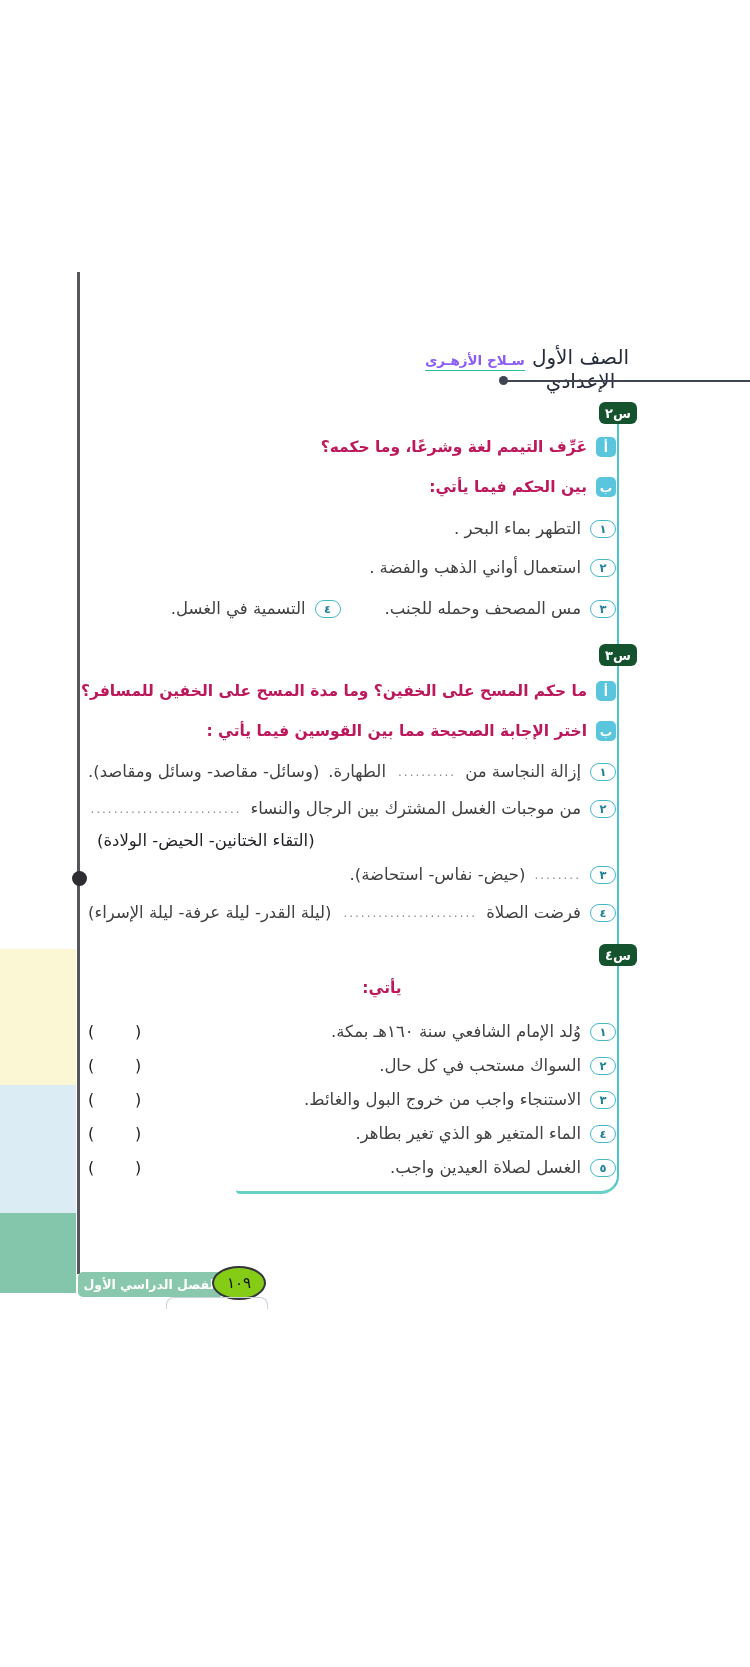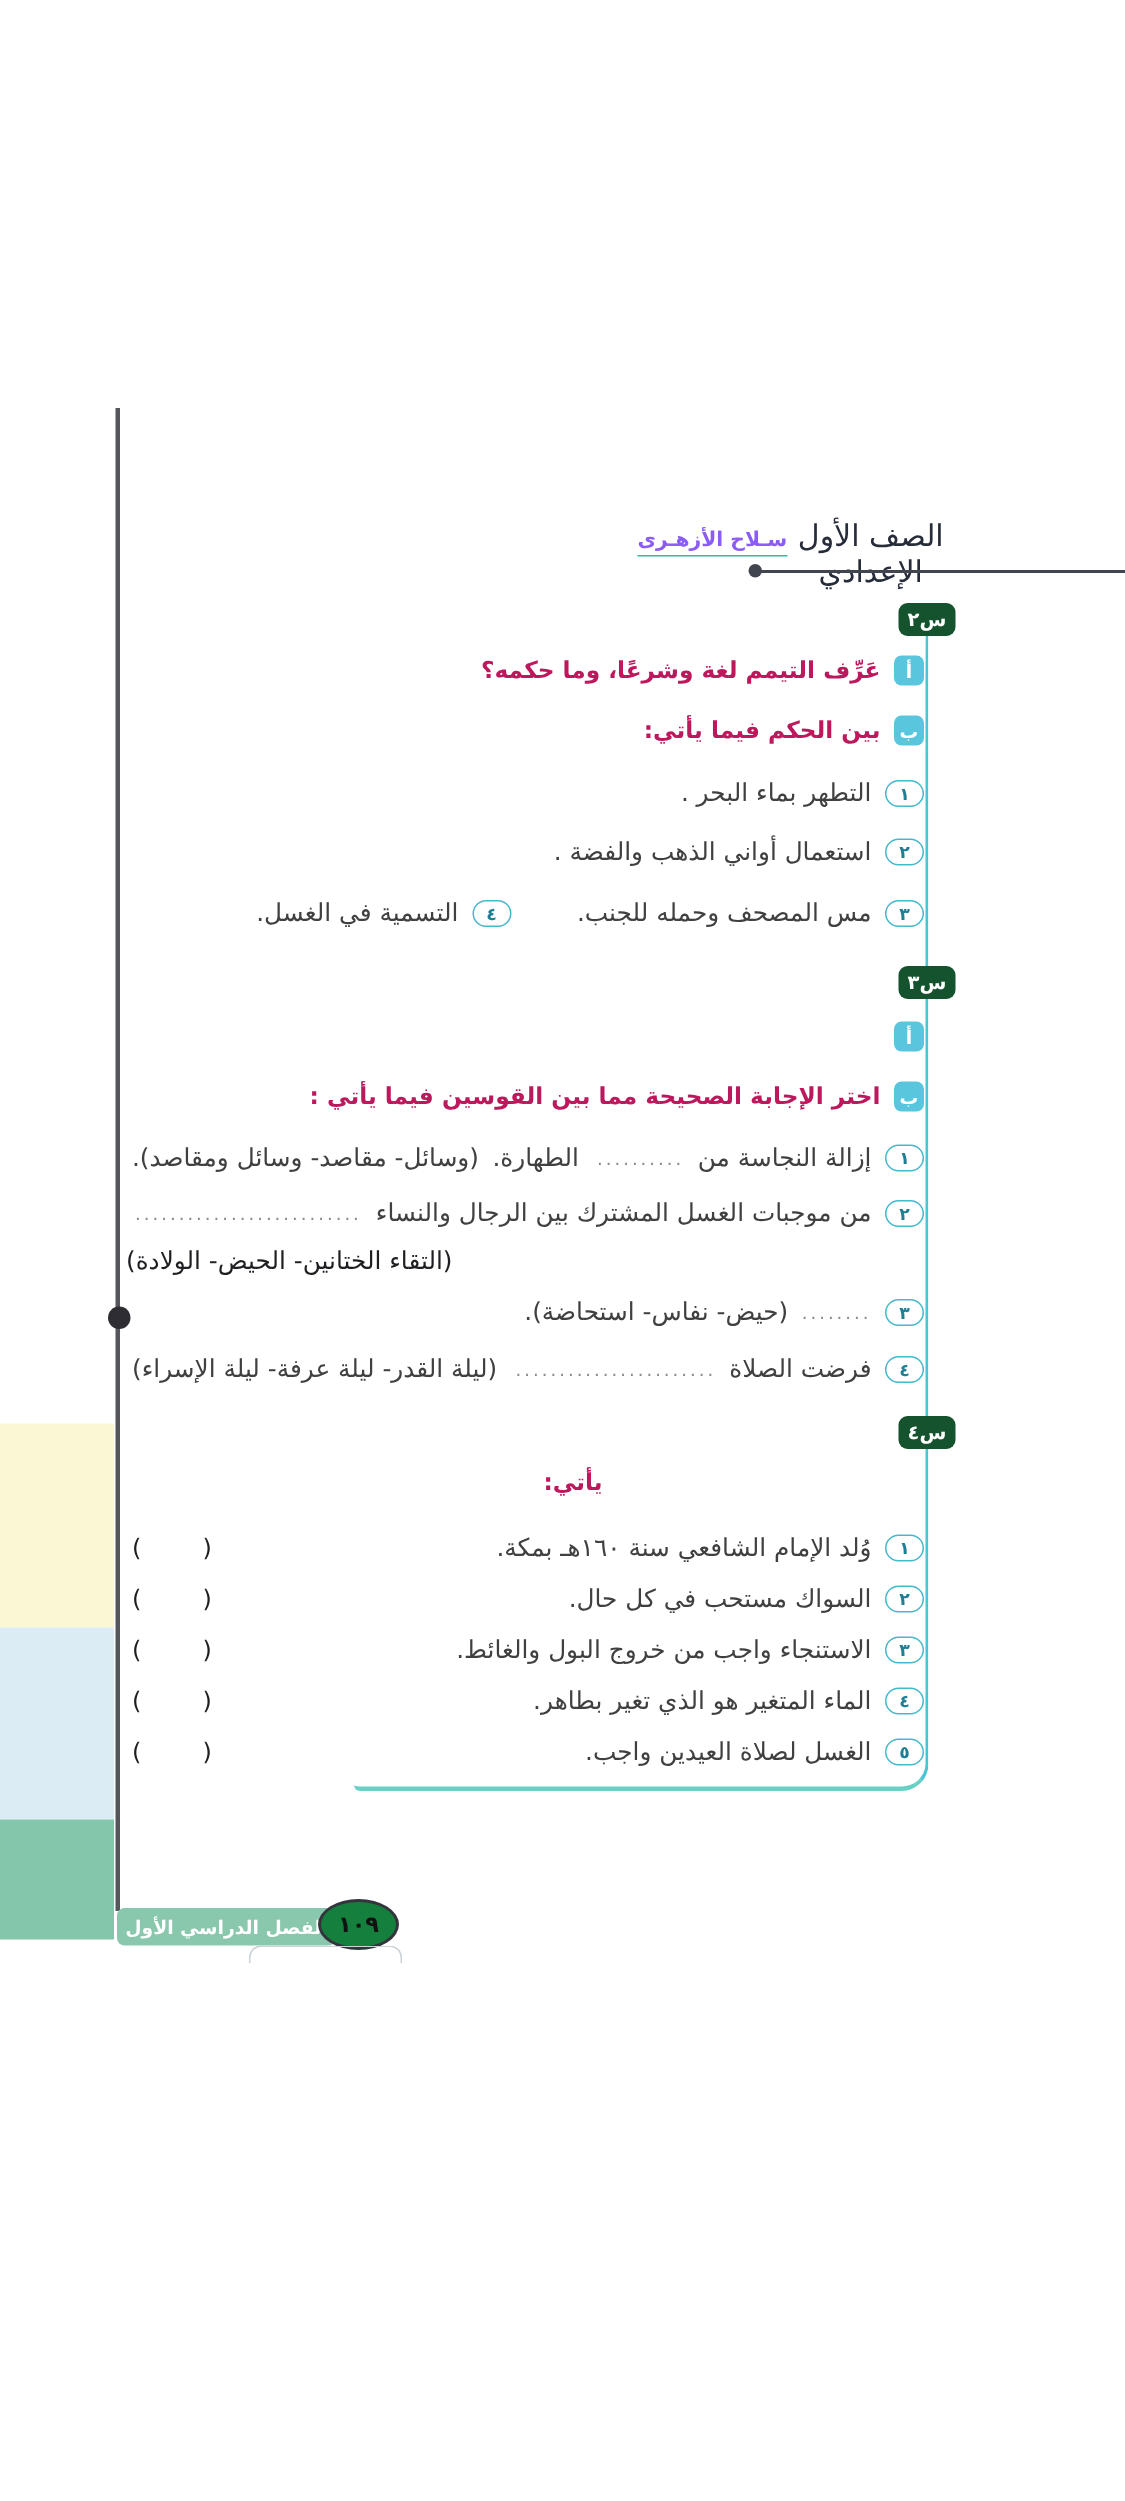--- a/index.html
+++ b/index.html
@@ -38,28 +38,28 @@
     border-radius:9px;font-size:11.5px;font-weight:bold;display:flex;align-items:center;justify-content:center;box-sizing:border-box;}
   
   .row{position:absolute;right:134px;width:528px;display:flex;align-items:center;gap:9px;white-space:nowrap;}
   .row.between{justify-content:space-between;}
   .grp{display:flex;align-items:center;gap:9px;min-width:0;}
   .red{color:#be185d;font-weight:bold;font-size:15.5px;}
   .blk{color:#404040;font-size:16.5px;}
   .dots{color:#8a8a8a;font-size:12px;letter-spacing:2px;overflow:hidden;}
   .leader{flex:1 1 auto;}
   .paren{white-space:pre;direction:ltr;color:#1f1f23;font-size:16px;}
-  .cont-line{position:absolute;left:84px;top:831px;color:#1f1f23;font-size:16.5px;}
+  .cont-line{position:absolute;left:97px;top:831px;color:#1f1f23;font-size:16.5px;}
   .q4head1{top:941px;}
   .q4head2{position:absolute;right:134px;top:979px;width:528px;text-align:center;padding-left:60px;box-sizing:border-box;}
   
   .footer-pill{position:absolute;left:78px;top:1272px;width:146px;height:25px;background:#8ac8ae;
     border-radius:5px;color:#fff;font-size:12.5px;font-weight:bold;display:flex;align-items:center;justify-content:center;}
-  .page-num{position:absolute;left:212px;top:1266px;width:54px;height:34px;background:#15803d;border:2px solid #34343c;
-    border-radius:50%;display:flex;align-items:center;justify-content:center;color:#111;font-size:15px;font-weight:bold;box-sizing:border-box;}
+  .page-num{position:absolute;left:212px;top:1266px;width:54px;height:34px;background:#84cc16;border:2px solid #34343c;
+    border-radius:50%;display:flex;align-items:center;justify-content:center;color:#111;font-size:15px;font-weight:normal;box-sizing:border-box;}
   .footer-under{position:absolute;left:166px;top:1297px;width:100px;height:11px;
     border:1.5px solid #ccd2d8;border-bottom:none;border-radius:8px 8px 0 0;}
 </style>
 </head>
 <body>
 
 <div class="page">
 
   <div class="grade-title">الصف الأول الإعدادي</div>
   <div class="hline"></div>
@@ -100,20 +100,21 @@
       <span class="blk">مس المصحف وحمله للجنب.</span>
     </span>
     <span class="grp">
       <span class="nbadge">٤</span>
       <span class="blk">التسمية في الغسل.</span>
     </span>
   </div>
 
   <div class="row" style="top:681px">
     <span class="lbadge">أ</span>
+    <span class="red">ما حكم المسح على الخفين؟ وما مدة المسح على الخفين للمسافر؟</span>
   </div>
   <div class="row" style="top:721px">
     <span class="lbadge">ب</span>
     <span class="red">اختر الإجابة الصحيحة مما بين القوسين فيما يأتي :</span>
   </div>
   <div class="row between" style="top:762px">
     <span class="grp">
       <span class="nbadge">١</span>
       <span class="blk">إزالة النجاسة من</span>
       <span class="dots">..................</span>

